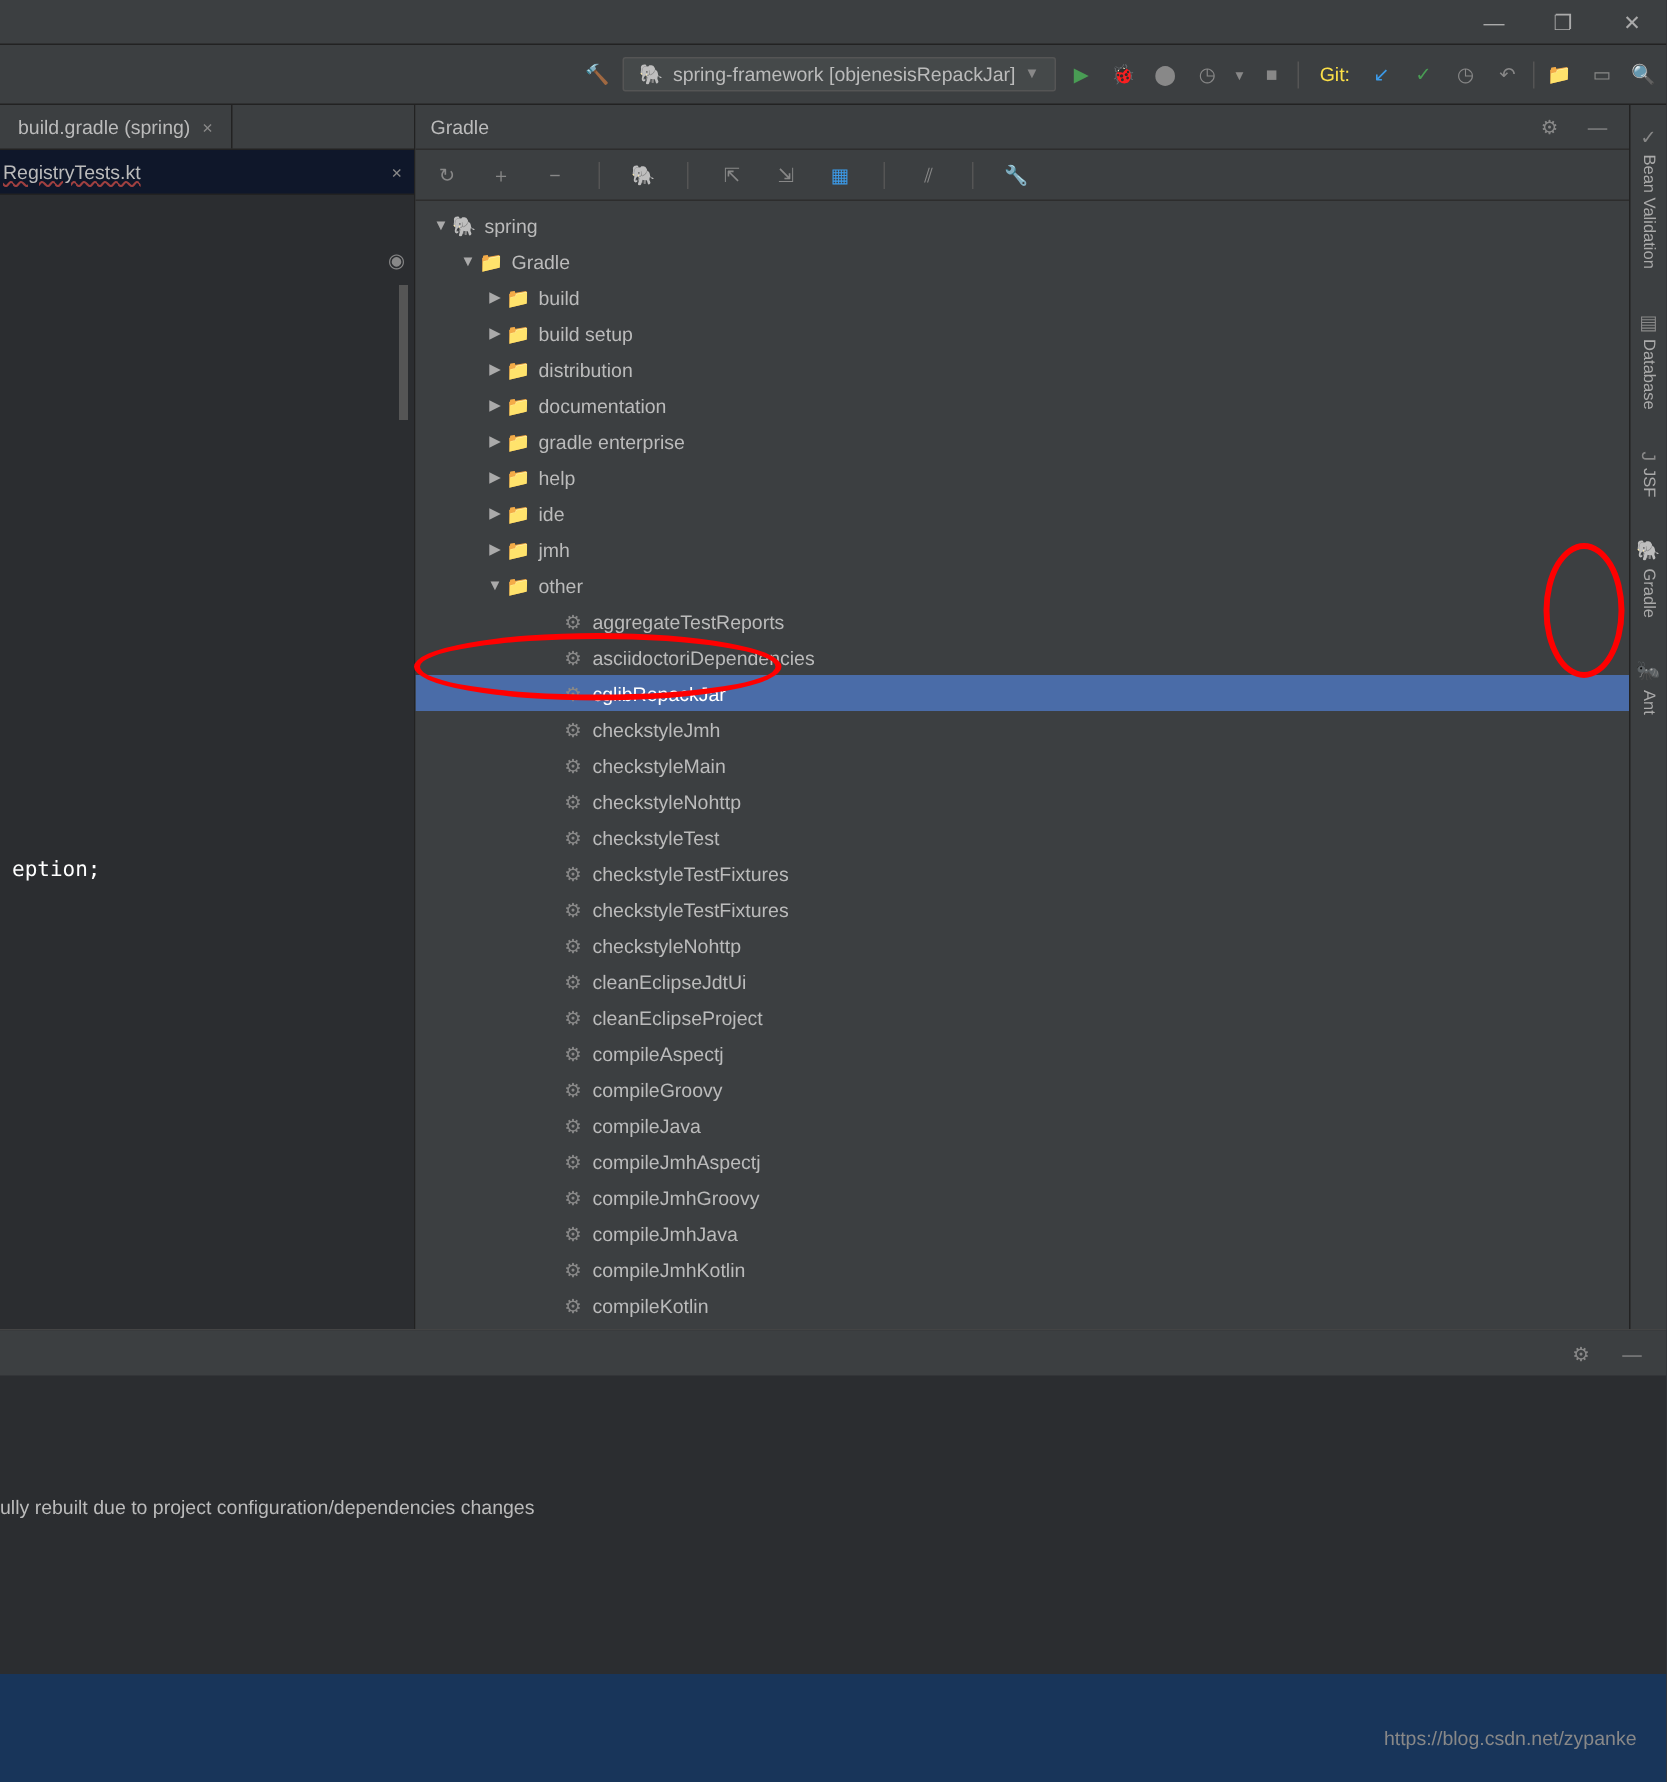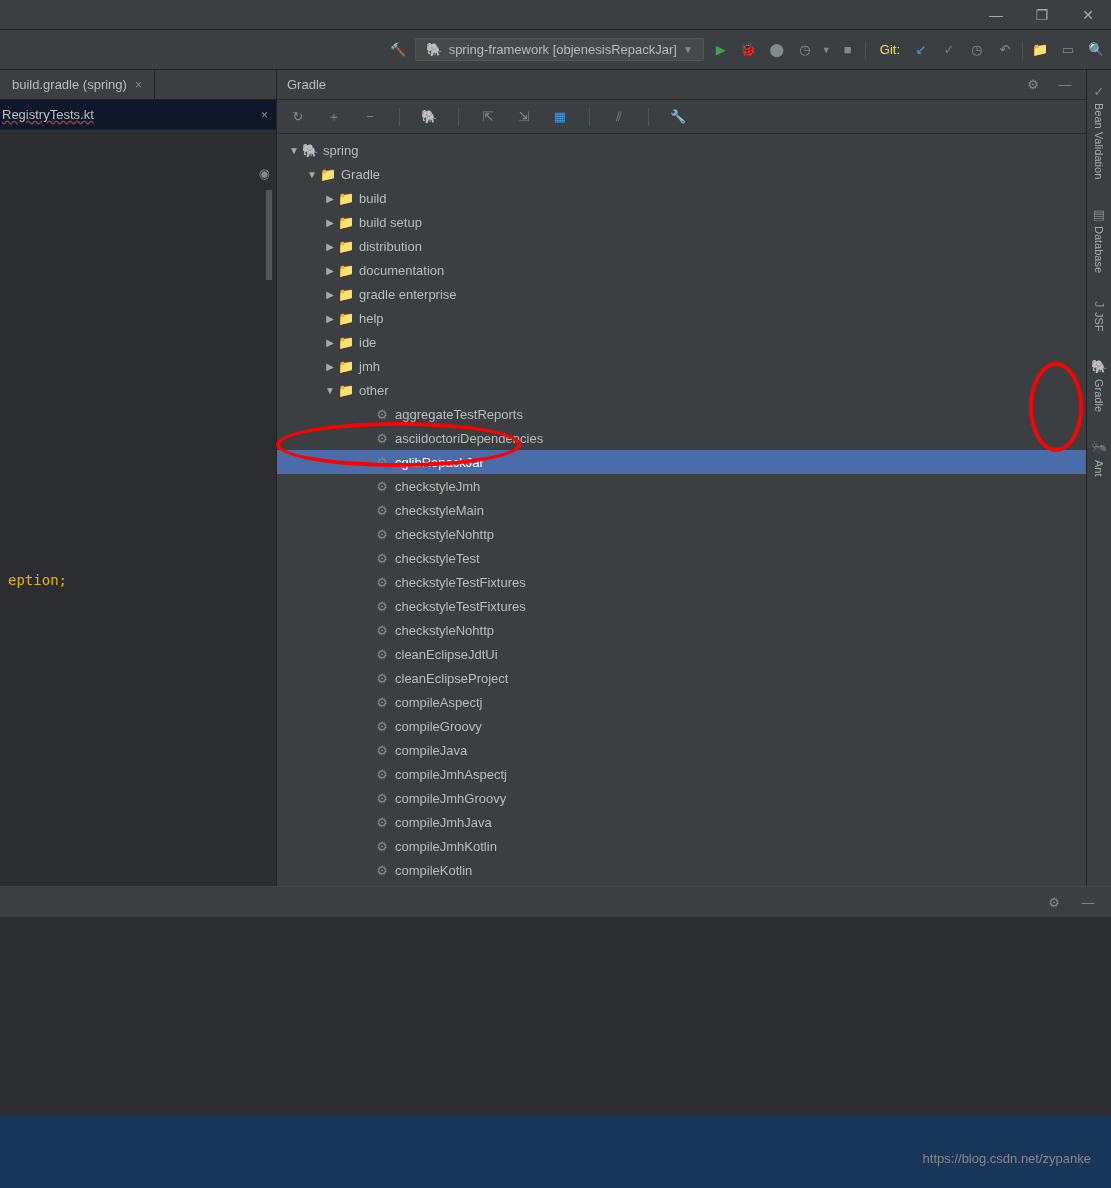--- a/index.html
+++ b/index.html
@@ -93,21 +93,21 @@
       background: #2b2d30;
       padding: 0 0 0 0;
       height: calc(100% - 30px);
       position: relative;
     }
     .code-line {
       padding: 2px 8px;
       font-family: "Consolas", monospace;
       font-size: 14px;
     }
-    .code-text { color: #eab308; }
+    .code-text { color: #ffffff; }
     .gradle-panel {
       flex: 1;
       background: #3c3f41;
       display: flex;
       flex-direction: column;
       border-left: 1px solid #222;
     }
     .gradle-header {
       height: 30px;
       background: #3c3f41;
@@ -593,20 +593,23 @@
         <span>Ant</span>
       </div>
     </div>
 </div>
 
 <div class="bottom-panel">
   <div class="bottom-header">
     <span class="tb-btn">⚙</span>
     <span class="tb-btn">—</span>
   </div>
+  <div class="bottom-content">
+    <span>ully rebuilt due to project configuration/dependencies changes</span>
+  </div>
 </div>
 
 <div class="status-bar"></div>
 
 <div class="watermark">https://blog.csdn.net/zypanke</div>
 
 <div class="annotation circle1"></div>
 <div class="annotation circle2"></div>
 
 </body></html>

